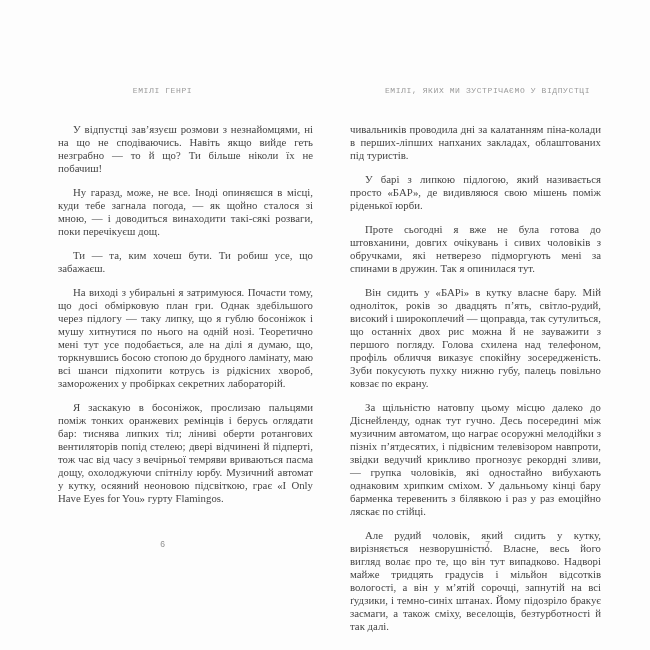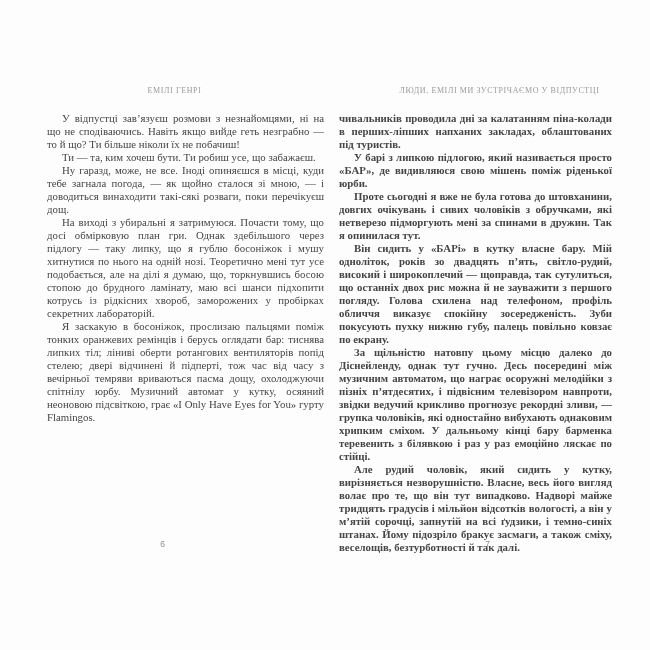--- a/index.html
+++ b/index.html
@@ -20,46 +20,45 @@
     top: 0;
     height: 650px;
     width: 325px;
   }
   .page-left  { left: 0; }
   .page-right { left: 325px; }
 
   .running-head {
     position: absolute;
     top: 86px;
-    left: 12px;
+    left: 0;
     width: 100%;
     text-align: center;
-    font-family: Liberation Serif, serif;
+    font-family: Liberation Mono, monospace;
     font-size: 8px;
     letter-spacing: 0.6px;
     color: #9a9a9a;
     white-space: nowrap;
   }
 
   .text-block {
     position: absolute;
     top: 112px;
   }
   .page-left .text-block {
     left: 47px;
     width: 277px;
   }
   .page-right .text-block {
     left: 14px;
     width: 273px;
-    font-weight: bold;
   }
 
   .text-block p {
-    margin: 0;
+    margin: 11px;
     padding: 0;
     text-align: justify;
     font-size: 10.8px;
     line-height: 13px;
     color: #454545;
     text-indent: 15px;
   }
   .text-block p.no-indent {
     text-indent: 0;
   }
@@ -77,30 +76,30 @@
 </style>
 </head>
 <body>
 
 <div class="spread">
 
   <div class="page page-left">
     <div class="running-head">ЕМІЛІ ГЕНРІ</div>
     <div class="text-block">
         <p>У відпустці зав’язуєш розмови з незнайомцями, ні на що не сподіваючись. Навіть якщо вийде геть незграбно — то й що? Ти більше ніколи їх не побачиш!</p>
+        <p>Ну гаразд, може, не все. Іноді опиняєшся в місці, куди тебе загнала погода, — як щойно сталося зі мною, — і доводиться винаходити такі-сякі розваги, поки перечікуєш дощ.</p>
         <p>Ти — та, ким хочеш бути. Ти робиш усе, що забажаєш.</p>
-        <p>Ну гаразд, може, не все. Іноді опиняєшся в місці, куди тебе загнала погода, — як щойно сталося зі мною, — і доводиться винаходити такі-сякі розваги, поки перечікуєш дощ.</p>
         <p>На виході з убиральні я затримуюся. Почасти тому, що досі обмірковую план гри. Однак здебільшого через підлогу — таку липку, що я гублю босоніжок і мушу хитнутися по нього на одній нозі. Теоретично мені тут усе подобається, але на ділі я думаю, що, торкнувшись босою стопою до брудного ламінату, маю всі шанси підхопити котрусь із рідкісних хвороб, заморожених у пробірках секретних лабораторій.</p>
         <p>Я заскакую в босоніжок, прослизаю пальцями поміж тонких оранжевих ремінців і берусь оглядати бар: тиснява липких тіл; ліниві оберти ротангових вентиляторів попід стелею; двері відчинені й підперті, тож час від часу з вечірньої темряви вриваються пасма дощу, охолоджуючи спітнілу юрбу. Музичний автомат у кутку, осяяний неоновою підсвіткою, грає «I Only Have Eyes for You» гурту Flamingos.</p>
       </div>
     <div class="page-number">6</div>
   </div>
 
   <div class="page page-right">
-    <div class="running-head">ЛЮДИ, ЕМІЛІ МИ ЗУСТРІЧАЄМО У ВІДПУСТЦІ</div>
+    <div class="running-head">ЕМІЛІ, ЯКИХ МИ ЗУСТРІЧАЄМО У ВІДПУСТЦІ</div>
     <div class="text-block">
         <p class="no-indent">чивальників проводила дні за калатанням піна-колади в перших-ліпших напханих закладах, облаштованих під туристів.</p>
         <p>У барі з липкою підлогою, який називається просто «БАР», де видивляюся свою мішень поміж ріденької юрби.</p>
         <p>Проте сьогодні я вже не була готова до штовханини, довгих очікувань і сивих чоловіків з обручками, які нетверезо підморгують мені за спинами в дружин. Так я опинилася тут.</p>
         <p>Він сидить у «БАРі» в кутку власне бару. Мій одноліток, років зо двадцять п’ять, світло-рудий, високий і широкоплечий — щоправда, так сутулиться, що останніх двох рис можна й не зауважити з першого погляду. Голова схилена над телефоном, профіль обличчя виказує спокійну зосередженість. Зуби покусують пухку нижню губу, палець повільно ковзає по екрану.</p>
         <p>За щільністю натовпу цьому місцю далеко до Діснейленду, однак тут гучно. Десь посередині між музичним автоматом, що награє осоружні мелодійки з пізніх п’ятдесятих, і підвісним телевізором навпроти, звідки ведучий крикливо прогнозує рекордні зливи, — групка чоловіків, які одностайно вибухають однаковим хрипким сміхом. У дальньому кінці бару барменка теревенить з білявкою і раз у раз емоційно ляскає по стійці.</p>
         <p>Але рудий чоловік, який сидить у кутку, вирізняється незворушністю. Власне, весь його вигляд волає про те, що він тут випадково. Надворі майже тридцять градусів і мільйон відсотків вологості, а він у м’ятій сорочці, запнутій на всі ґудзики, і темно-синіх штанах. Йому підозріло бракує засмаги, а також сміху, веселощів, безтурботності й так далі.</p>
       </div>
     <div class="page-number">7</div>
   </div>

